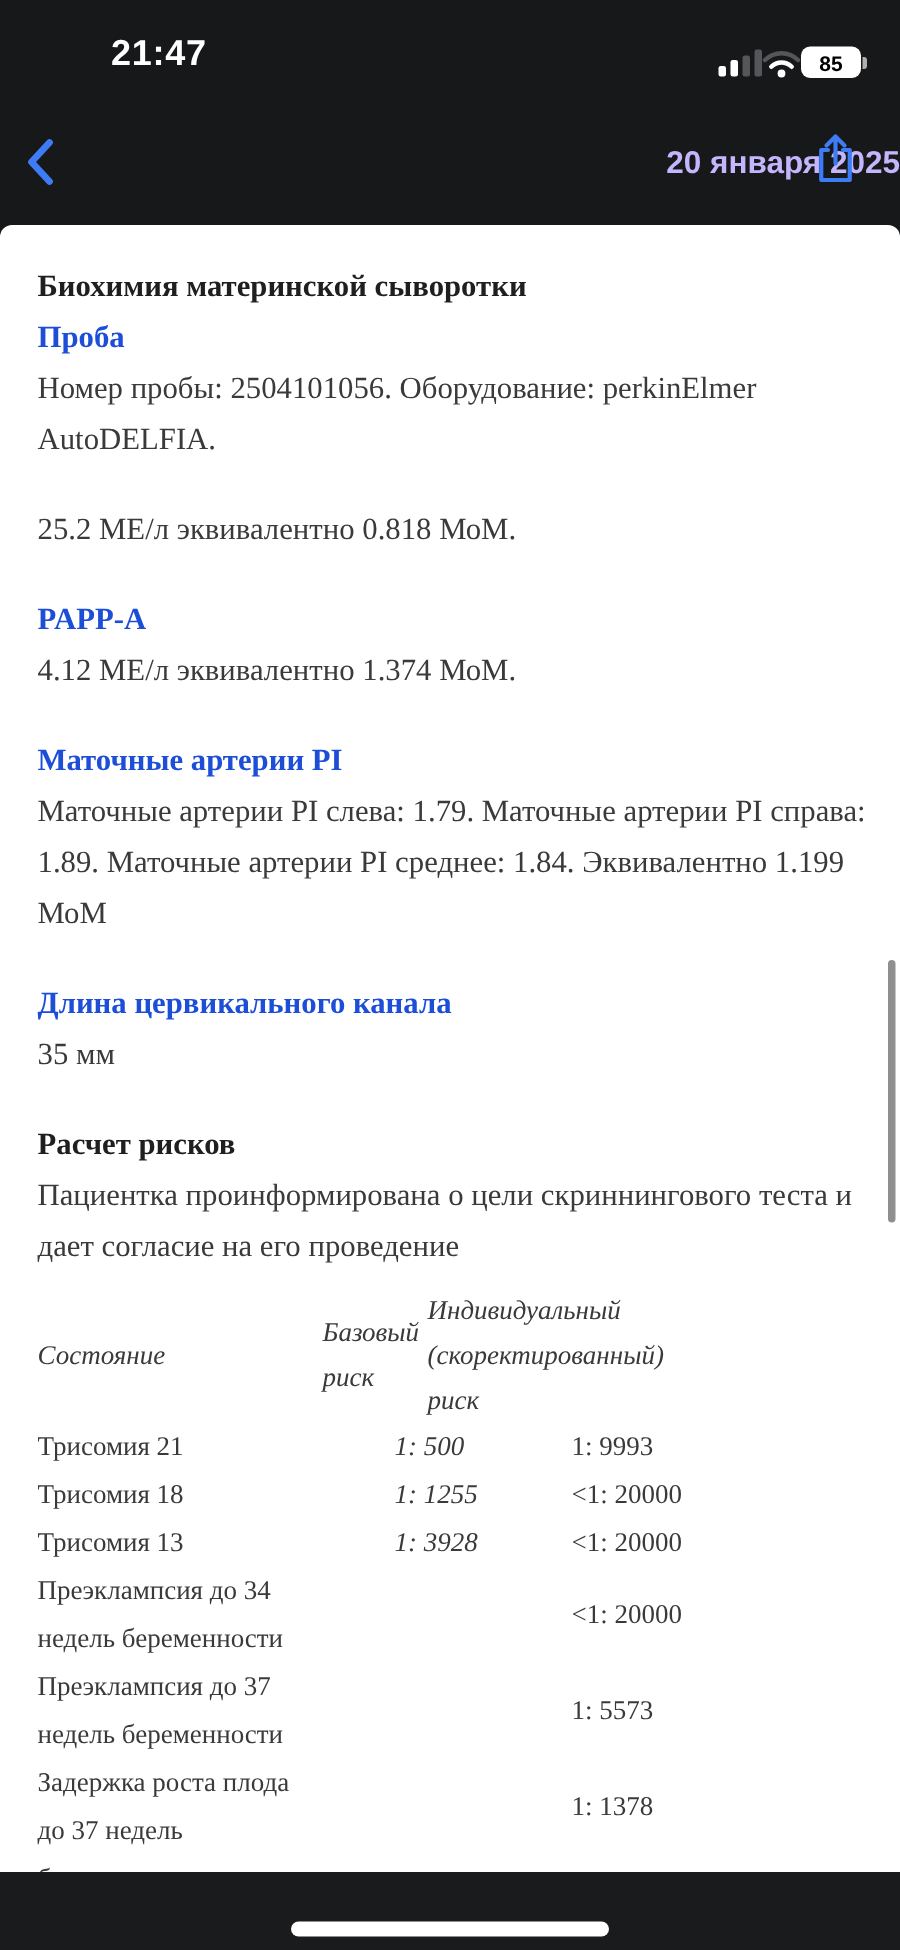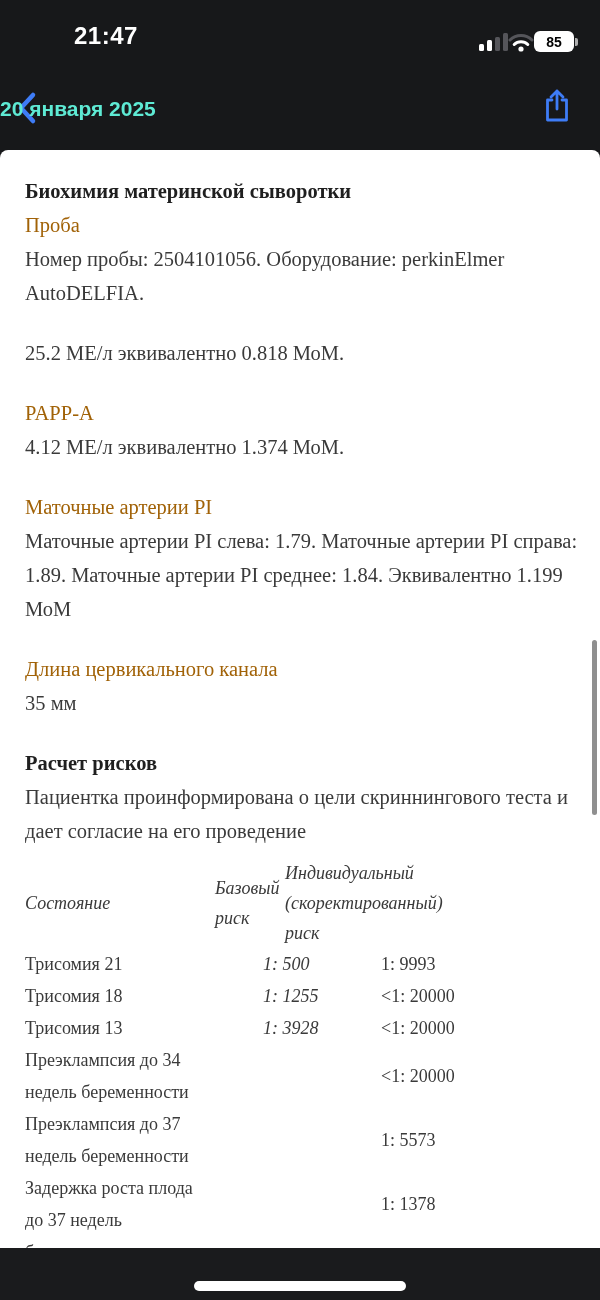--- a/index.html
+++ b/index.html
@@ -14,29 +14,29 @@
   .sigbars span{width:5px;border-radius:1.5px;background:#55555a;display:block;}
   .sigbars .on{background:#fff;}
   .batt{display:flex;align-items:center;}
   .battbody{width:40px;height:21px;background:#fff;border-radius:6px;display:flex;align-items:center;justify-content:center;
             color:#000;font-size:14px;font-weight:700;}
   .battnub{width:3px;height:8px;background:#fff;opacity:.65;border-radius:0 2px 2px 0;margin-left:1px;}
 
   
   .navbar{position:absolute;top:65px;left:0;width:600px;height:85px;}
   .backbtn{position:absolute;left:16px;top:26px;width:30px;height:38px;cursor:pointer;}
-  .navtitle{position:absolute;left:0;top:32px;width:600px;text-align:left;color:#5eead4;font-size:21px;font-weight:600;}
+  .navtitle{position:absolute;left:0;top:32px;width:600px;text-align:right;color:#c4b5fd;font-size:21px;font-weight:600;}
   .sharebtn{position:absolute;right:24px;top:22px;width:34px;height:42px;cursor:pointer;}
 
   
   .doc{position:absolute;top:150px;left:0;width:600px;height:1170px;background:#fff;border-radius:8px;
        box-sizing:border-box;padding:24px 22px 0 25px;overflow:hidden;
        font-family:"Liberation Serif",serif;font-size:20.5px;line-height:34px;color:#3a3a3a;}
   .b-heading{font-weight:700;color:#1f1f1f;}
-  .b-label{color:#a16207;}
+  .b-label{color:#1d4ed8;font-weight:bold;}
   .b-body{color:#3a3a3a;}
   .b-gap{height:26px;}
 
   
   .risk-table{margin-top:10px;font-size:18px;color:#3a3a3a;}
   .th-row{display:flex;align-items:center;font-style:italic;line-height:30px;}
   .tbody .tr{display:flex;align-items:center;line-height:32px;gap:48px;}
   .c1{width:190px;}
   .c2{width:70px;font-style:italic;}
   .c3{width:185px;}

